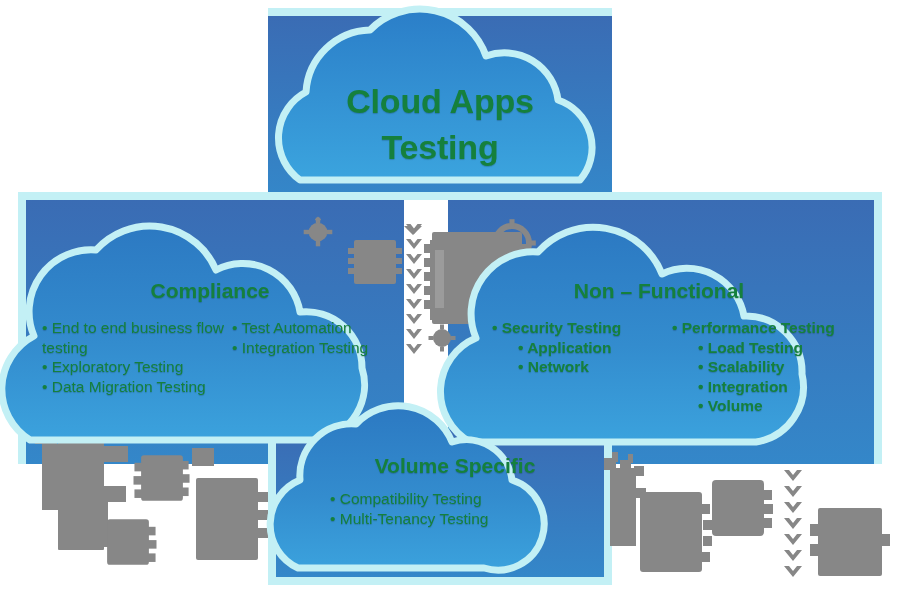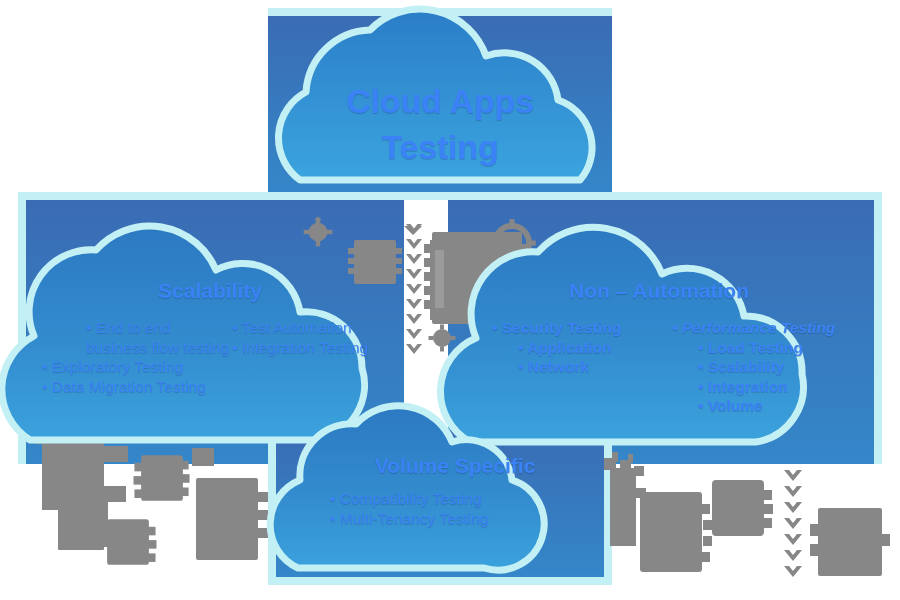--- a/index.html
+++ b/index.html
@@ -3,32 +3,32 @@
 <meta charset="utf-8">
 <style>
   html,body{margin:0;padding:0;}
   body{
     width:900px;height:600px;overflow:hidden;background:#ffffff;
     font-family:"Liberation Sans","DejaVu Sans",sans-serif;
     position:relative;
   }
   #stage{position:absolute;left:0;top:0;width:900px;height:600px;}
   svg.layer{position:absolute;left:0;top:0;width:900px;height:600px;}
-  .txt{position:absolute;color:#3b82f6;text-shadow:0 1px 1px rgba(0,0,0,.18);}
+  .txt{position:absolute;color:#15803d;text-shadow:0 1px 1px rgba(0,0,0,.18);}
   .hero-title{
     left:268px;top:78px;width:344px;text-align:center;
     font-size:34px;font-weight:bold;line-height:46px;letter-spacing:-0.2px;
   }
   .cloud-title{
     font-size:21px;font-weight:bold;text-align:center;line-height:26px;
   }
   .bullets{font-size:15.5px;line-height:19.6px;font-weight:normal;}
   .bullets .sub{padding-left:26px;font-weight:bold;}
   .b{white-space:nowrap;}
-  .b.wrap{white-space:normal;margin-left:44px;}
+  .b.wrap{white-space:normal;}
 
   
   #fn-title{left:60px;top:278px;width:300px;}
   #fn-col1{left:42px;top:318px;width:190px;}
   #fn-col2{left:232px;top:318px;width:180px;}
 
   
   #nf-title{left:498px;top:278px;width:322px;}
   #nf-col1{left:492px;top:318px;width:170px;}
   #nf-col2{left:672px;top:318px;width:190px;}
@@ -282,39 +282,39 @@
         a46,46 0 0 1 -28,88
         z" fill="url(#cloudGrad)" stroke="#c3f0f5" stroke-width="7" stroke-linejoin="round"></path>
     </g>
   </svg>
 
   <div class="txt hero-title">
     <div>Cloud Apps</div>
     <div>Testing</div>
   </div>
 
-  <div class="txt cloud-title" id="fn-title">Scalability</div>
+  <div class="txt cloud-title" id="fn-title">Compliance</div>
   <div class="txt bullets" id="fn-col1">
       <div class="b wrap">• End to end business flow testing</div>
       <div class="b">• Exploratory Testing</div>
       <div class="b">• Data Migration Testing</div>
     </div>
   <div class="txt bullets" id="fn-col2">
       <div class="b">• Test Automation</div>
       <div class="b">• Integration Testing</div>
     </div>
 
-  <div class="txt cloud-title" id="nf-title">Non – Automation</div>
+  <div class="txt cloud-title" id="nf-title">Non – Functional</div>
   <div class="txt bullets" id="nf-col1">
       <div class="b" style="font-weight: bold;">• Security Testing</div>
       <div class="b sub">• Application</div>
       <div class="b sub">• Network</div>
     </div>
   <div class="txt bullets" id="nf-col2">
-      <div class="b" style="font-weight: bold; font-style: italic;">• Performance Testing</div>
+      <div class="b" style="font-weight: bold;">• Performance Testing</div>
       <div class="b sub">• Load Testing</div>
       <div class="b sub">• Scalability</div>
       <div class="b sub">• Integration</div>
       <div class="b sub">• Volume</div>
     </div>
 
   <div class="txt cloud-title" id="cs-title">Volume Specific</div>
   <div class="txt bullets" id="cs-list">
       <div class="b">• Compatibility Testing</div>
       <div class="b">• Multi-Tenancy Testing</div>

